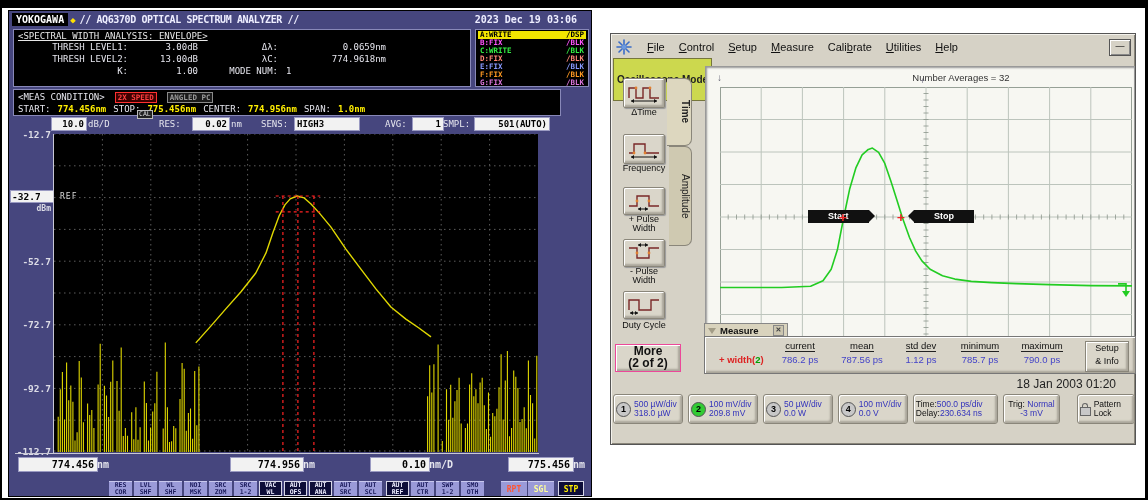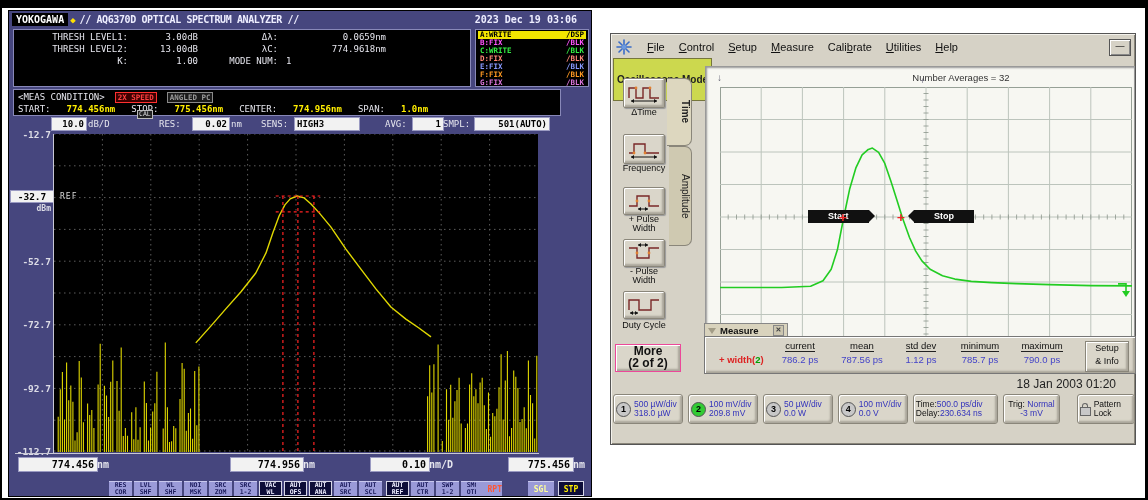--- a/index.html
+++ b/index.html
@@ -20,33 +20,33 @@
   .an-grid{display:grid;grid-template-columns:114px 66px 84px 104px;font-size:9px;line-height:12px;}
   .an-l{text-align:right;padding-right:4px;}
   .an-v{text-align:right;}
   .an-v.left{text-align:left;padding-left:4px;}
   .tl-box{left:466px;top:18px;width:114px;height:58px;padding:1px 2px;}
   .tl-row{display:flex;justify-content:space-between;font-size:7.5px;line-height:8px;font-weight:bold;padding:0 2px;}
   .meas-box{left:4px;top:78px;width:548px;height:27px;padding:1px 4px;}
   .meas-line1{display:flex;align-items:center;gap:10px;font-size:9px;line-height:12px;}
   .badge-speed{color:#ff4040;border:1px solid #ff3030;background:#3c0000;font-size:7.5px;font-weight:bold;padding:0 2px;line-height:9px;}
   .badge-pc{color:#9a9a9a;border:1px solid #8a8a8a;background:#1a1a1a;font-size:7.5px;font-weight:bold;padding:0 2px;line-height:9px;}
-  .meas-line2{display:flex;gap:16px;font-size:9px;line-height:12px;}
+  .meas-line2{display:flex;gap:7px;font-size:9px;line-height:12px;}
   .mv{color:#ffee00;font-weight:bold;}
   .param-row{position:absolute;left:0;top:106px;width:100%;height:17px;font-size:9px;}
   .pbox{position:absolute;background:#f2f2f2;color:#000;font-weight:bold;text-align:right;
         padding:0 2px;height:12px;line-height:12px;top:1px;box-shadow:0 0 0 1px #9a9ac2;}
   .plabel{position:absolute;top:1px;height:12px;line-height:12px;color:#e6e6ee;}
   .cal-badge{position:absolute;left:128px;top:-7px;font-size:6.5px;color:#ddd;border:1px solid #bbb;
              background:#222;line-height:7px;padding:0 1px;}
   .plot{position:absolute;left:45px;top:123px;width:484px;height:318px;background:#000;}
   .ref-label{position:absolute;left:6px;top:58px;font-size:8px;color:#d8d8d8;letter-spacing:1px;}
   .ylab{position:absolute;width:42px;text-align:right;font-size:9.5px;font-weight:bold;color:#dcdce6;}
   .ylab-box{position:absolute;left:2px;width:40px;background:#f2f2f2;color:#000;font-size:9.5px;
-            font-weight:bold;text-align:center;padding:0 1px;box-shadow:0 0 0 1px #9a9ac2;}
+            font-weight:bold;text-align:left;padding:0 1px;box-shadow:0 0 0 1px #9a9ac2;}
   .axis-v{position:absolute;left:44px;top:123px;width:1px;height:319px;background:#c9c9d6;}
   .axis-h{position:absolute;left:6px;top:442px;width:524px;height:1px;background:#c9c9d6;}
   .xaxis{position:absolute;left:0;top:447px;width:100%;height:14px;font-size:10px;}
   .xbox{position:absolute;background:#f2f2f2;color:#000;font-weight:bold;text-align:right;height:13px;
         line-height:13px;padding:0 3px;box-shadow:0 0 0 1px #9a9ac2;}
   .xunit{position:absolute;height:13px;line-height:13px;color:#e6e6ee;font-weight:bold;}
   .softrow{position:absolute;left:0;top:470px;width:100%;height:25px;}
   .softkey{position:absolute;top:0;width:23px;height:15px;background:#9a9ad8;color:#1c1c5c;
            font-size:6.5px;font-weight:bold;line-height:7px;text-align:center;border-top:1px solid #c8c8ee;
            box-sizing:border-box;cursor:pointer;}
@@ -138,20 +138,21 @@
 
   <div class="osa">
     <div class="osa-titlebar">
       <span class="yoko-brand">YOKOGAWA</span>
       <span class="yoko-diamond">◆</span>
       <span class="osa-title">// AQ6370D OPTICAL SPECTRUM ANALYZER //</span>
       <span class="osa-date">2023 Dec 19 03:06</span>
     </div>
 
     <div class="blackbox an-box">
+      <div class="an-heading">&lt;SPECTRAL WIDTH ANALYSIS: ENVELOPE&gt;</div>
       <div class="an-grid">
         <span class="an-l">THRESH LEVEL1:</span>
         <span class="an-v">3.00dB</span>
         <span class="an-l">Δλ:</span>
         <span class="an-v">0.0659nm</span>
         <span class="an-l">THRESH LEVEL2:</span>
         <span class="an-v">13.00dB</span>
         <span class="an-l">λC:</span>
         <span class="an-v">774.9618nm</span>
         <span class="an-l">K:</span>
@@ -288,21 +289,21 @@
       <div class="softkey" style="left:225px;"><span>SRC</span><br><span>1-2</span></div>
       <div class="softkey dark" style="left:250px;"><span>VAC</span><br><span>WL</span></div>
       <div class="softkey dark" style="left:275px;"><span>AUT</span><br><span>OFS</span></div>
       <div class="softkey dark" style="left:300px;"><span>AUT</span><br><span>ANA</span></div>
       <div class="softkey" style="left:325px;"><span>AUT</span><br><span>SRC</span></div>
       <div class="softkey" style="left:350px;"><span>AUT</span><br><span>SCL</span></div>
       <div class="softkey dark" style="left:377px;"><span>AUT</span><br><span>REF</span></div>
       <div class="softkey" style="left:402px;"><span>AUT</span><br><span>CTR</span></div>
       <div class="softkey" style="left:427px;"><span>SWP</span><br><span>1-2</span></div>
       <div class="softkey" style="left:452px;"><span>SMO</span><br><span>OTH</span></div>
-      <div class="runkey rpt" style="left:467px;text-align:right;">RPT</div>
+      <div class="runkey rpt" style="left:492px;">RPT</div>
       <div class="runkey sgl" style="left:519px;">SGL</div>
       <div class="runkey stp" style="left:549px;">STP</div>
     </div>
   </div>
 
   <div class="scope">
     <div class="menubar">
       <svg class="logo" viewBox="0 0 18 18">
         <g stroke="#3a6cc8" stroke-width="1.6" stroke-linecap="round">
           <line x1="9" y1="2" x2="9" y2="16"></line>

